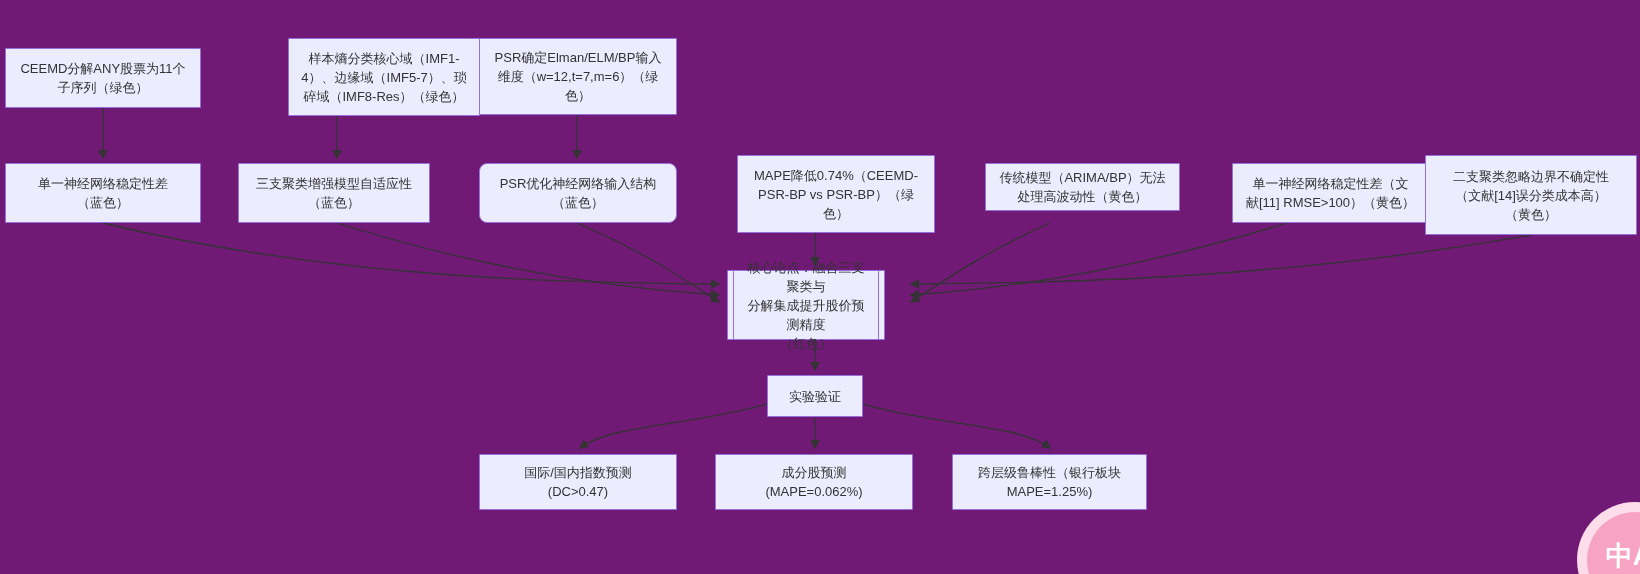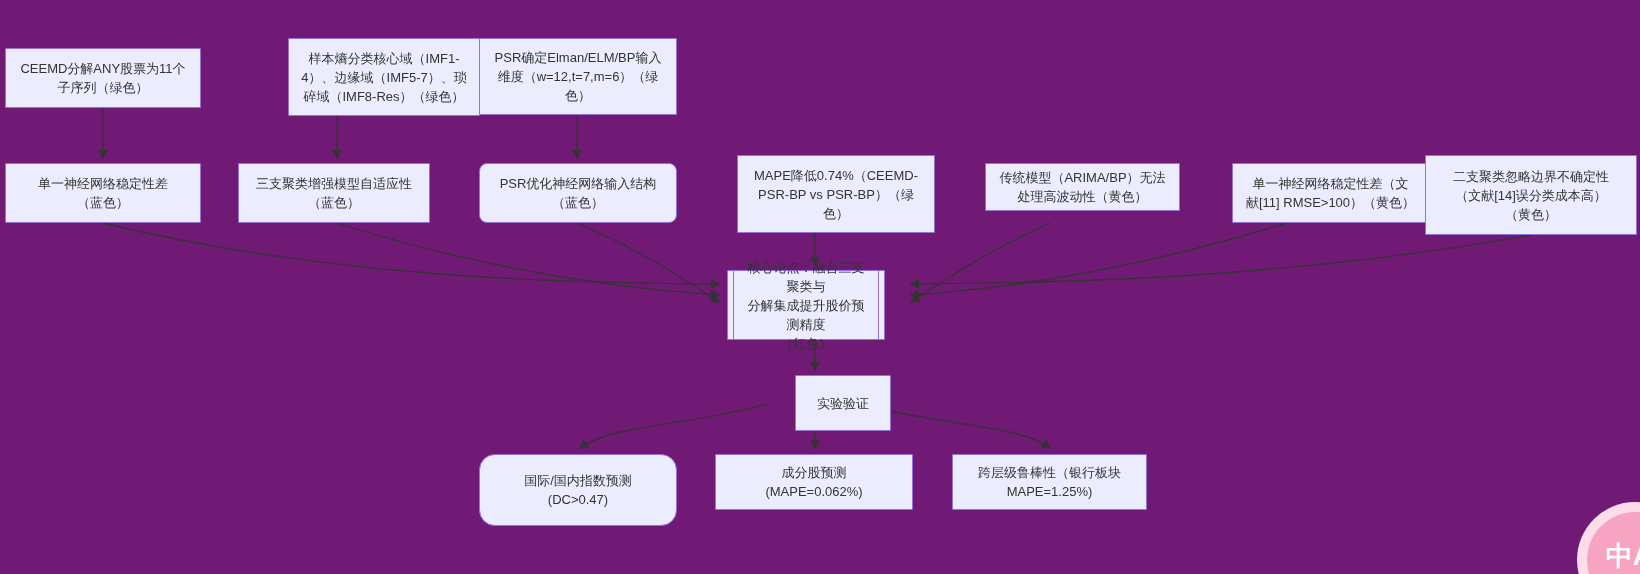--- a/index.html
+++ b/index.html
@@ -40,23 +40,23 @@
   .n-single-nn{left:1232px;top:163px;width:197px;height:60px;}
   .n-two-way{left:1425px;top:155px;width:212px;height:80px;}
   
   .n-core{left:727px;top:270px;width:158px;height:70px;padding:4px 14px;}
   .n-core::before,.n-core::after{
     content:"";position:absolute;top:0;bottom:0;width:1px;background:#9370DB;
   }
   .n-core::before{left:5px;}
   .n-core::after{right:5px;}
   
-  .n-experiment{left:767px;top:375px;width:96px;height:56px;margin-left:28px;}
+  .n-experiment{left:767px;top:375px;width:96px;height:42px;}
   
-  .n-index-pred{left:479px;top:454px;width:198px;height:72px;border-radius:16px;}
+  .n-index-pred{left:479px;top:454px;width:198px;height:56px;}
   .n-stock-pred{left:715px;top:454px;width:198px;height:56px;}
   .n-robustness{left:952px;top:454px;width:195px;height:56px;}
 
   
   .badge-halo{
     position:absolute;left:1577px;top:502px;width:116px;height:116px;
     border-radius:50%;background:#fcdde9;
   }
   .badge{
     position:absolute;left:1587px;top:512px;width:96px;height:96px;

